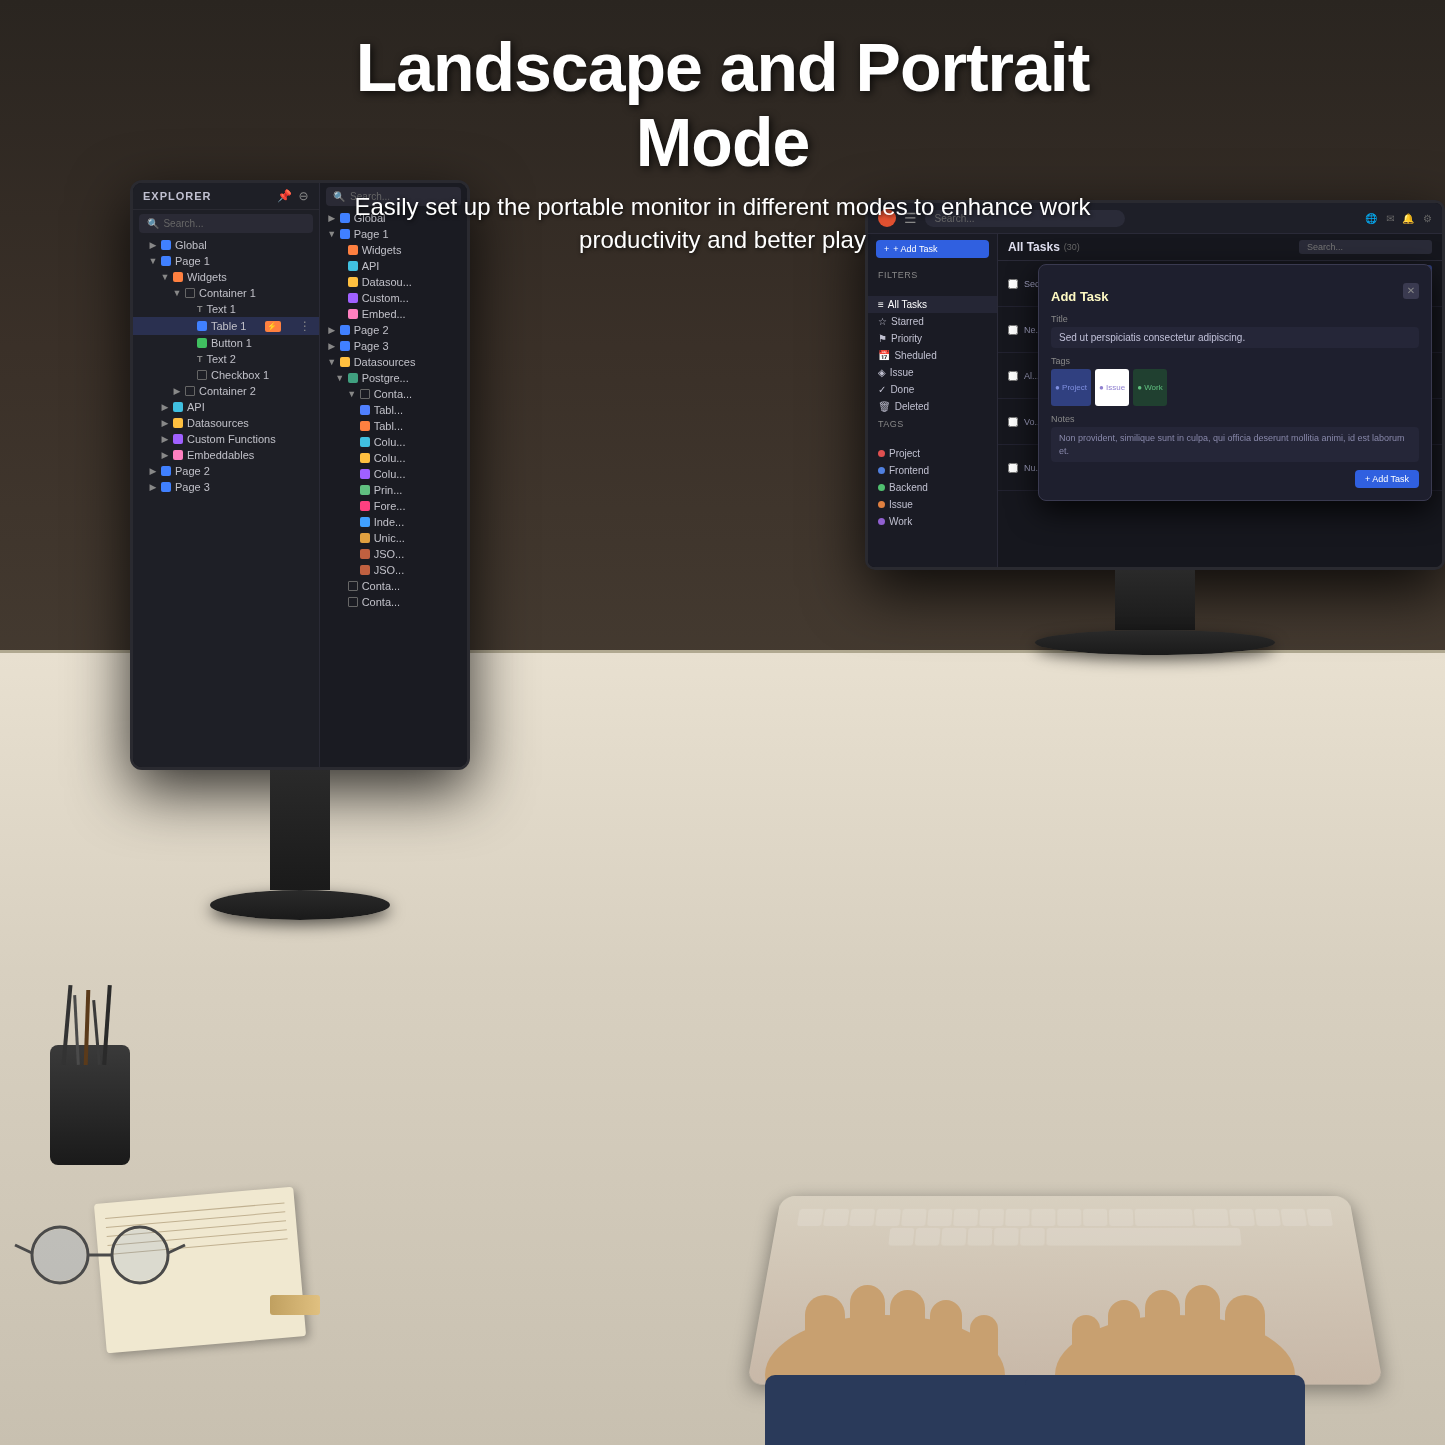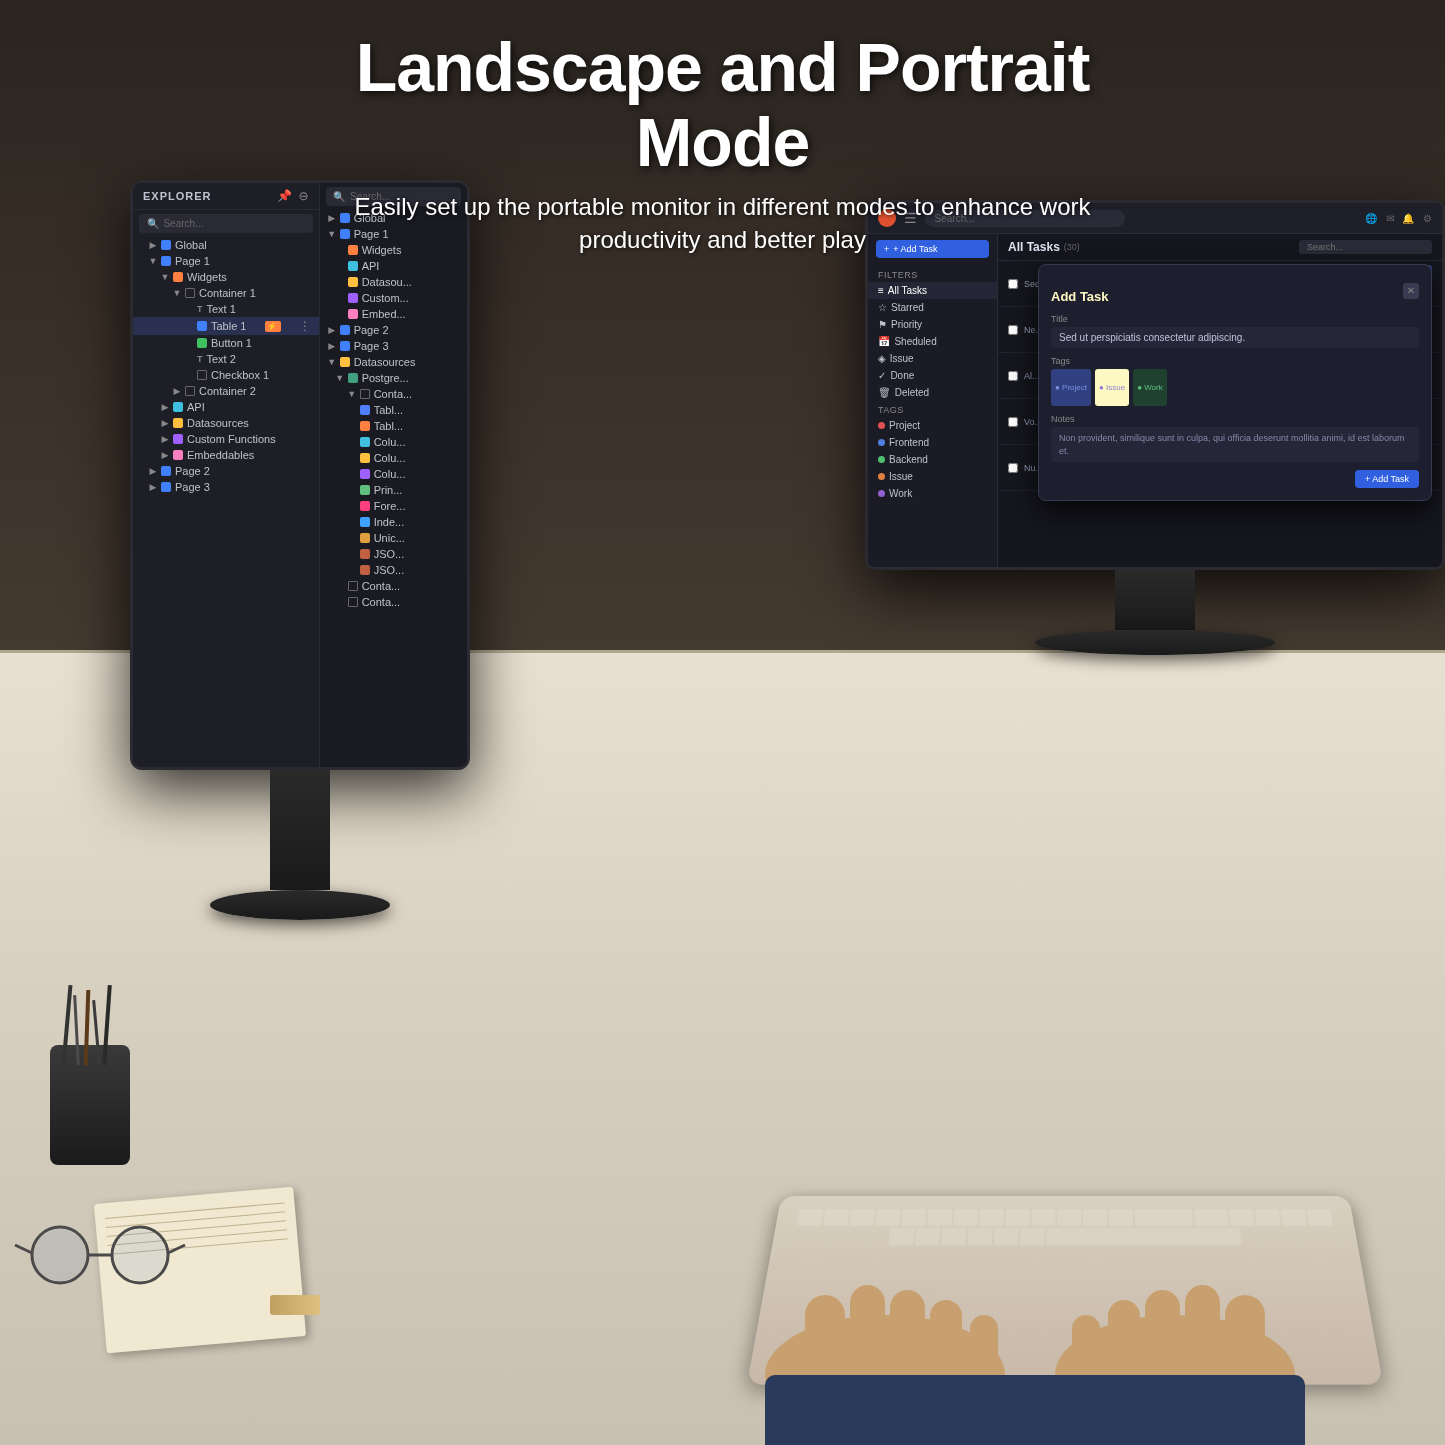--- a/index.html
+++ b/index.html
@@ -338,21 +338,21 @@
       border-radius: 4px;
       padding: 4px 8px;
       margin: 0 8px 8px;
       font-size: 9px;
       cursor: pointer;
     }
 
     .sidebar-section {
       font-size: 9px;
       color: #888;
-      padding: 4px 10px 2px;
+      padding: 4px 10px 16px;
       text-transform: uppercase;
       letter-spacing: 0.5px;
     }
 
     .sidebar-item-task {
       display: flex;
       align-items: center;
       gap: 4px;
       padding: 3px 10px;
       font-size: 10px;
@@ -422,21 +422,21 @@
       white-space: nowrap;
     }
 
     .tag-badge {
       padding: 14px 4px;
       border-radius: 3px;
       font-size: 8px;
     }
 
     .tag-project { background: #304080; color: #8090e0; }
-    .tag-issue { background: #fef9c3; color: #9080d0; }
+    .tag-issue { background: #ffffff; color: #9080d0; }
     .tag-work { background: #204030; color: #60c080; }
     .tag-backend { background: #402020; color: #c06060; }
     .tag-frontend { background: #204040; color: #60b0c0; }
 
     
     .add-task-modal {
       position: absolute;
       top: 30px;
       left: 40px;
       right: 10px;

